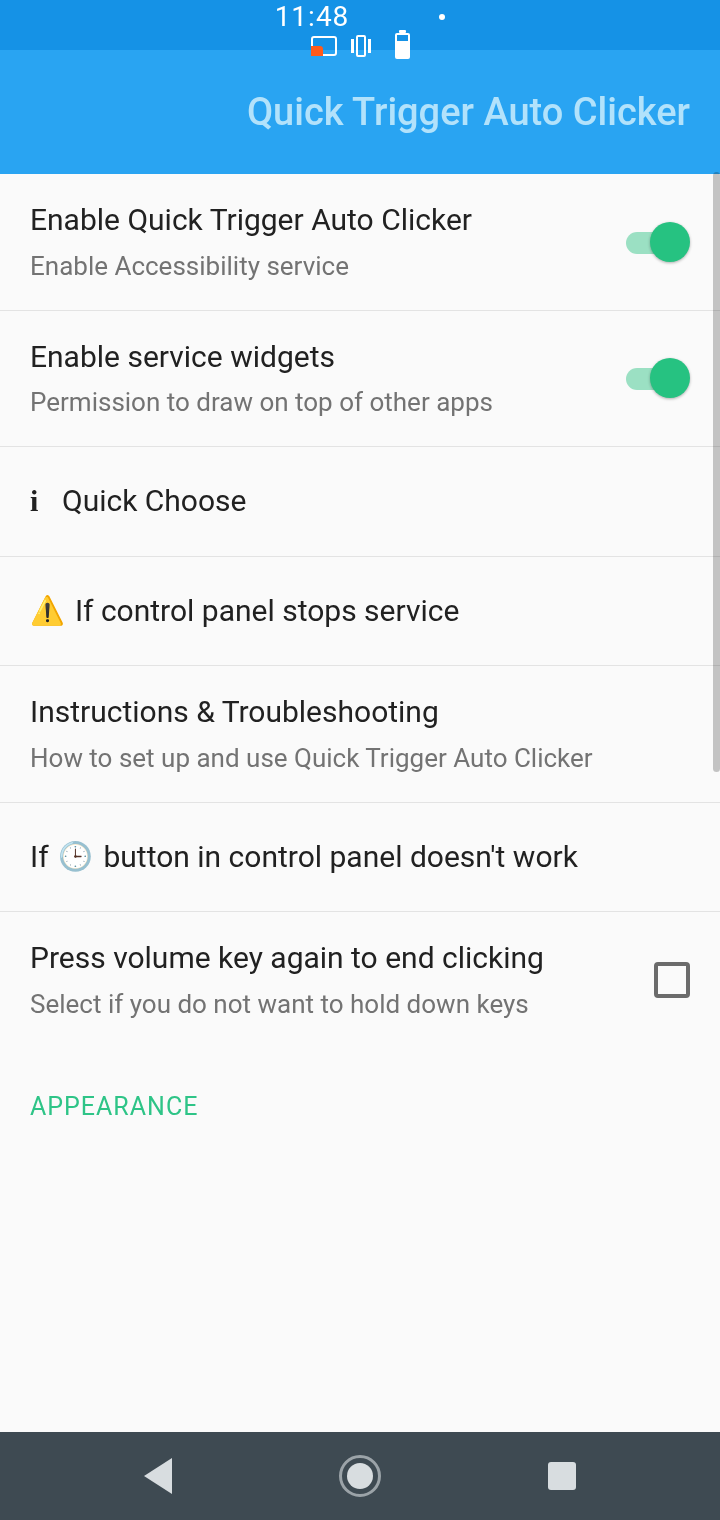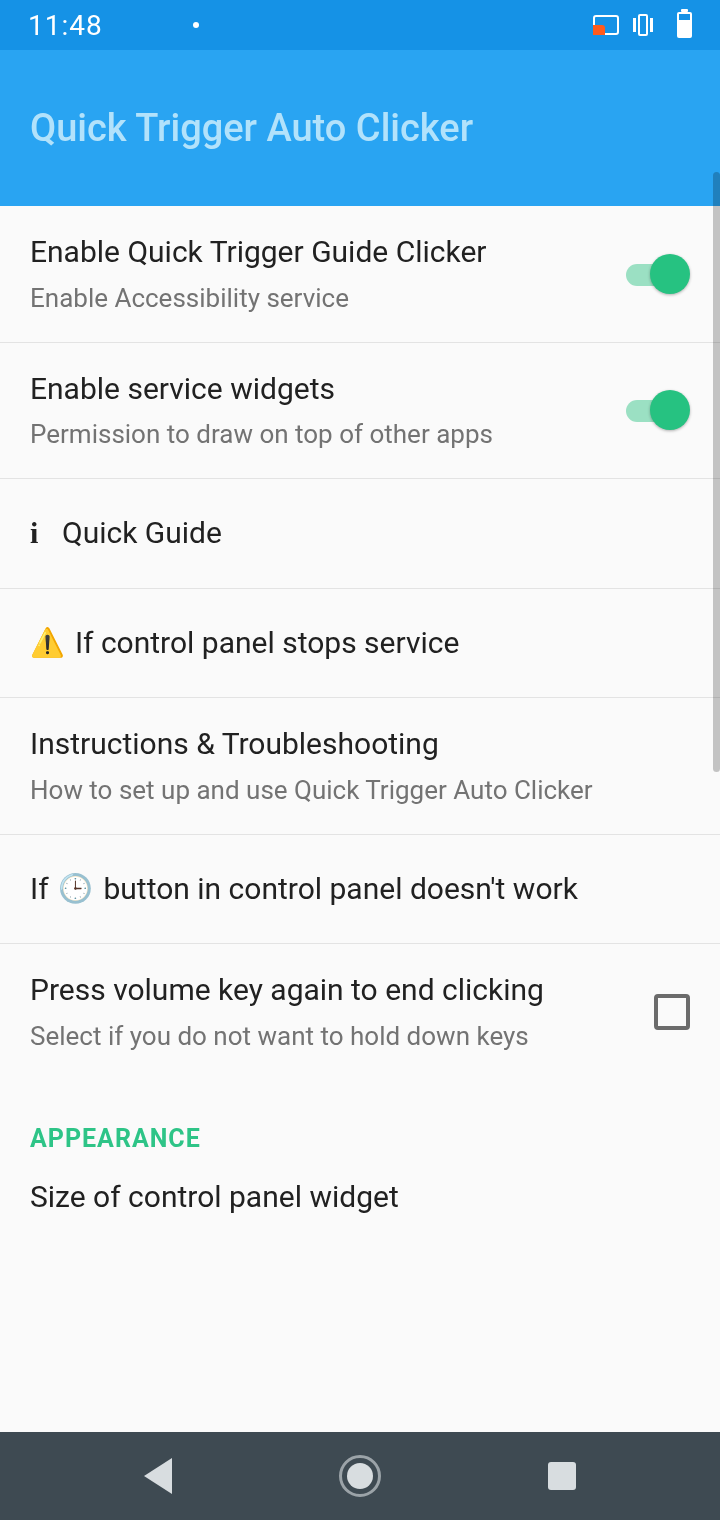--- a/index.html
+++ b/index.html
@@ -12,38 +12,40 @@
   position: relative;
 }
 .status-bar {
   height: 50px;
   background: #1592e6;
   display: flex;
   align-items: center;
   justify-content: space-between;
   padding: 0 28px;
   color: #fff;
+  flex-direction: column;
 }
 .status-left { font-size: 28px; font-weight: 400; letter-spacing: 1px; display: flex; align-items: center; gap: 90px;}
 .status-dot { width: 6px; height: 6px; background: #fff; border-radius: 50%; display: inline-block; }
 .status-right { display: flex; align-items: center; gap: 14px; }
 .cast-icon { width: 26px; height: 20px; position: relative; border: 2.5px solid #fff; border-radius: 3px; }
 .cast-icon::after { content: ''; position: absolute; bottom: -2px; left: -2px; width: 12px; height: 10px; background: #ff5b1b; border-radius: 0 3px 0 0; }
 .vibrate-icon { width: 30px; height: 24px; display: flex; align-items: center; gap: 2px; }
 .vibrate-icon span { width: 3px; height: 14px; background: #fff; }
 .vibrate-icon span.mid { width: 10px; height: 22px; border: 2px solid #fff; border-radius: 2px; background: transparent; }
 .battery-icon { width: 15px; height: 26px; background: #fff; border-radius: 2px; position: relative; }
 .battery-icon::before { content:''; position:absolute; top:-3px; left:4px; width:7px; height:3px; background:#fff; border-radius:1px; }
 .battery-icon::after { content:''; position:absolute; top:2px; left:2px; right:2px; height:6px; background:#1592e6; }
 .app-bar {
-  height: 156px;
+  height: 124px;
   background: #29a4f2;
   display: flex;
   align-items: center;
   padding: 12px 30px;
+  justify-content: flex-end;
 }
 .app-title { color: #b2e2fb; font-size: 38px; font-weight: 500; }
 .content { background: #fafafa; }
 .row {
   padding: 26px 30px;
   border-bottom: 1px solid #e3e3e3;
   display: flex;
   align-items: center;
   justify-content: space-between;
   gap: 20px;
@@ -66,21 +68,21 @@
 }
 .checkbox {
   width: 36px; height: 36px; border: 4px solid #6b6b6b; border-radius: 4px; flex-shrink: 0;
 }
 .info-i { font-family: Georgia, serif; font-weight: bold; font-size: 30px; color: #212121; width: 22px; display: inline-block; }
 .warn-icon { font-size: 28px; }
 .clock-icon { font-size: 28px; }
 .section-header {
   padding: 44px 30px 12px 30px;
   font-size: 25px;
-  font-weight: 700;
+  font-weight: 400;
   color: #2ec487;
   letter-spacing: 1px;
 }
 .nav-bar {
   position: absolute;
   bottom: 0; left: 0; right: 0;
   height: 88px;
   background: #3e4a52;
   display: flex;
   align-items: center;
@@ -123,21 +125,21 @@
 </div>
 
 <div class="app-bar">
   <div class="app-title">Quick Trigger Auto Clicker</div>
 </div>
 
 <div class="content">
 
   <div class="row">
     <div class="row-text">
-      <div class="row-title">Enable Quick Trigger Guide Clicker</div>
+      <div class="row-title">Enable Quick Trigger Auto Clicker</div>
       <div class="row-sub">Enable Accessibility service</div>
     </div>
     <div class="switch">
       <div class="switch-track"></div>
         <div class="switch-thumb"></div>
     </div>
   </div>
 
   <div class="row">
     <div class="row-text">
@@ -147,21 +149,21 @@
     <div class="switch">
       <div class="switch-track"></div>
         <div class="switch-thumb"></div>
     </div>
   </div>
 
 
   <div class="row single">
     <div class="row-title">
       <span class="info-i">i</span>
-      <span>Quick Guide</span>
+      <span>Quick Choose</span>
     </div>
   </div>
 
   <div class="row single">
     <div class="row-title">
       <span class="warn-icon">⚠️</span>
       <span>If control panel stops service</span>
     </div>
   </div>
 
@@ -185,21 +187,20 @@
       <div class="row-title">Press volume key again to end clicking</div>
       <div class="row-sub">Select if you do not want to hold down keys</div>
     </div>
     <div class="checkbox"></div>
   </div>
 
   <div class="section-header">APPEARANCE</div>
 
   <div class="row" style="border-bottom:none; padding-top:12px;">
     <div class="row-text">
-      <div class="row-title">Size of control panel widget</div>
     </div>
   </div>
 
 </div>
 
 <div class="scroll-ind"></div>
 
 <div class="nav-bar">
   <div class="nav-back"></div>
   <div class="nav-home"></div>

